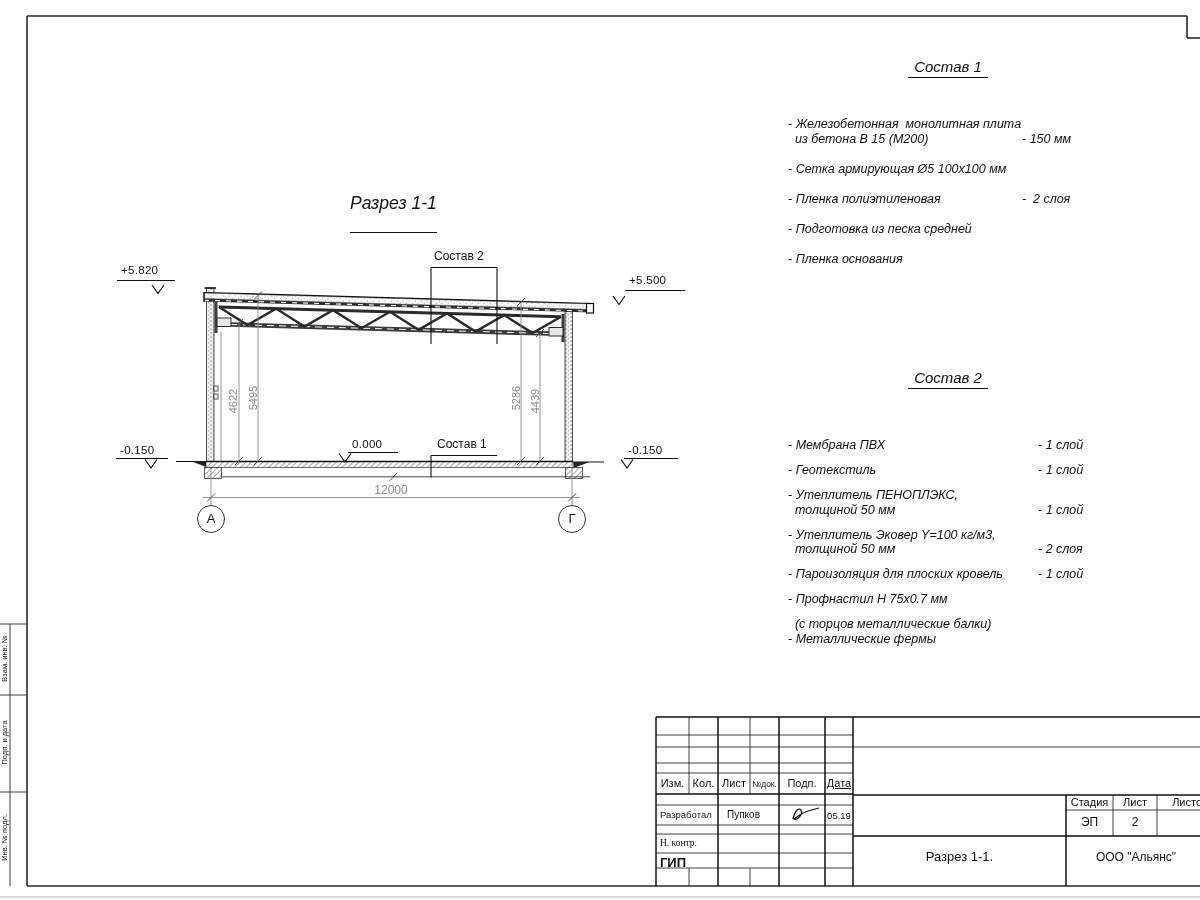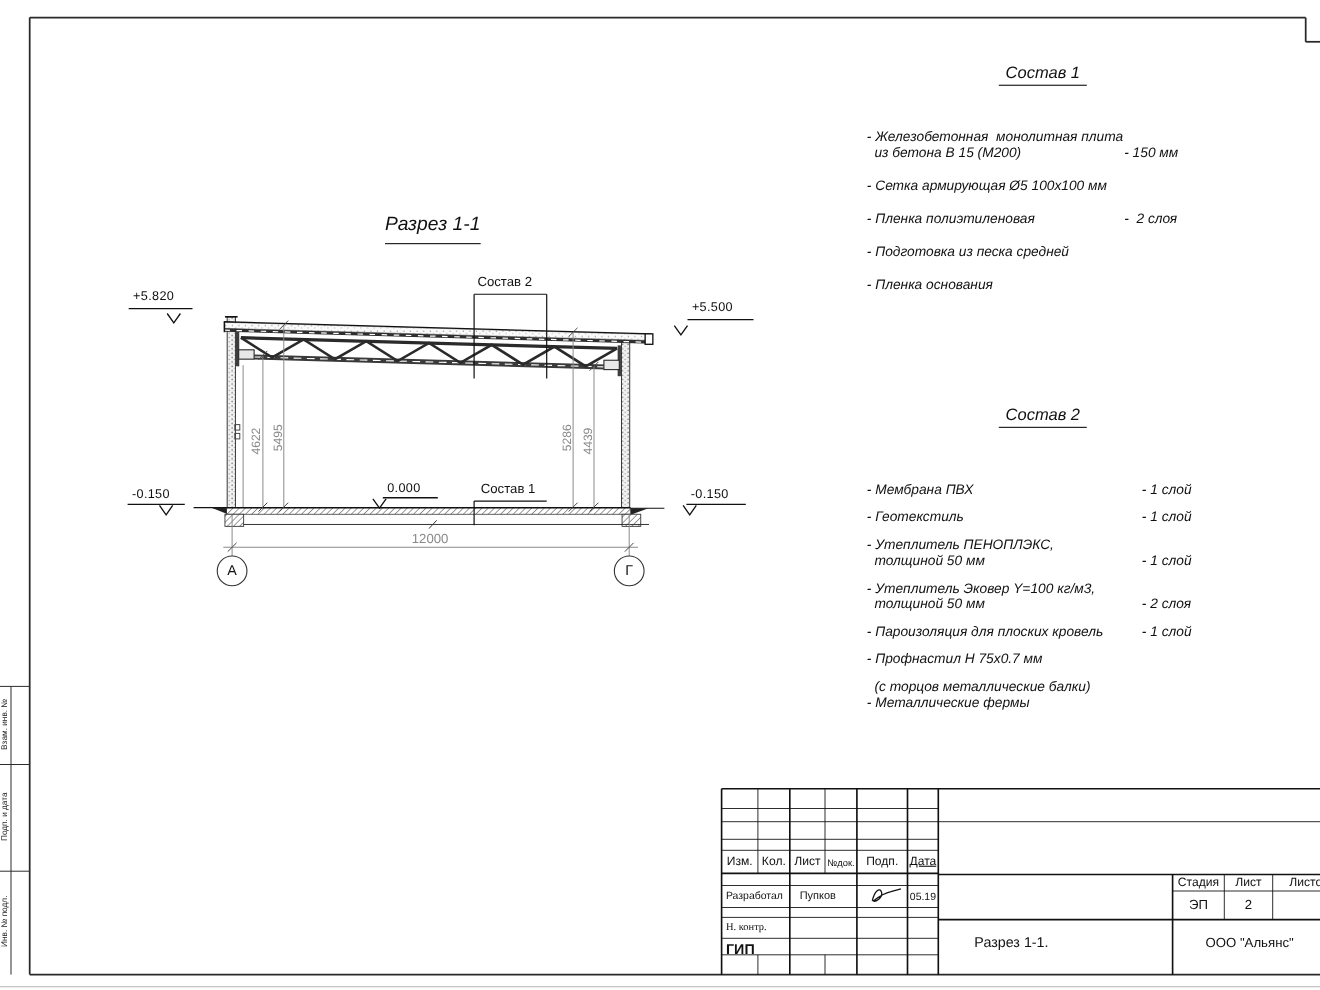--- a/index.html
+++ b/index.html
@@ -1,21 +1,21 @@
 <!DOCTYPE html>
 <html><head>
 <meta charset="utf-8">
 <style>
   html,body{margin:0;padding:0;}
   body{width:1200px;height:900px;position:relative;overflow:hidden;background:#ffffff;
        font-family:"Liberation Sans", sans-serif;color:#111;}
   .abs{position:absolute;white-space:pre;}
   .ctr{text-align:center;}
   .ital{font-style:italic;}
-  .underl{border-bottom:1.2px solid #111;padding-bottom:7px;}
+  .underl{border-bottom:1.2px solid #111;padding-bottom:18px;}
   .gray{color:#8a8a8a;}
   .rot{transform:rotate(-90deg);transform-origin:center center;}
   .elev{font-size:11.5px;letter-spacing:.3px;}
   .dimv{font-size:11px;width:44px;text-align:center;}
   .axis-letter{font-size:13px;width:20px;text-align:center;}
   .callout{font-size:12px;}
   
   .spec-list{position:absolute;width:320px;font-size:12.5px;}
   .spec-item{margin-bottom:15px;}
   .spec2 .spec-item{margin-bottom:10.5px;}
@@ -284,14 +284,14 @@
 <span class="abs tb-s ctr" style="left:825px;top:810px;width:28px;">05.19</span>
 <span class="abs tb-s" style="left:660px;top:838px;font-family:Liberation Serif, serif;">Н. контр.</span>
 <span class="abs" style="left:660px;top:855px;font-size:13px;font-weight:bold;">ГИП</span>
 
 <span class="abs tb ctr" style="left:1066px;top:796px;width:47px;">Стадия</span>
 <span class="abs tb ctr" style="left:1113px;top:796px;width:44px;">Лист</span>
 <span class="abs tb ctr" style="left:1157px;top:796px;width:66px;">Листов</span>
 <span class="abs ctr" style="left:1066px;top:815px;width:47px;font-size:12px;">ЭП</span>
 <span class="abs ctr" style="left:1113px;top:815px;width:44px;font-size:12px;">2</span>
 
-<span class="abs ctr" style="left:813px;top:849px;width:213px;font-size:13px;">Разрез 1-1.</span>
+<span class="abs ctr" style="left:853px;top:849px;width:213px;font-size:13px;">Разрез 1-1.</span>
 <span class="abs ctr" style="left:1066px;top:850px;width:140px;font-size:12px;">ООО "Альянс"</span>
 
 </body></html>

